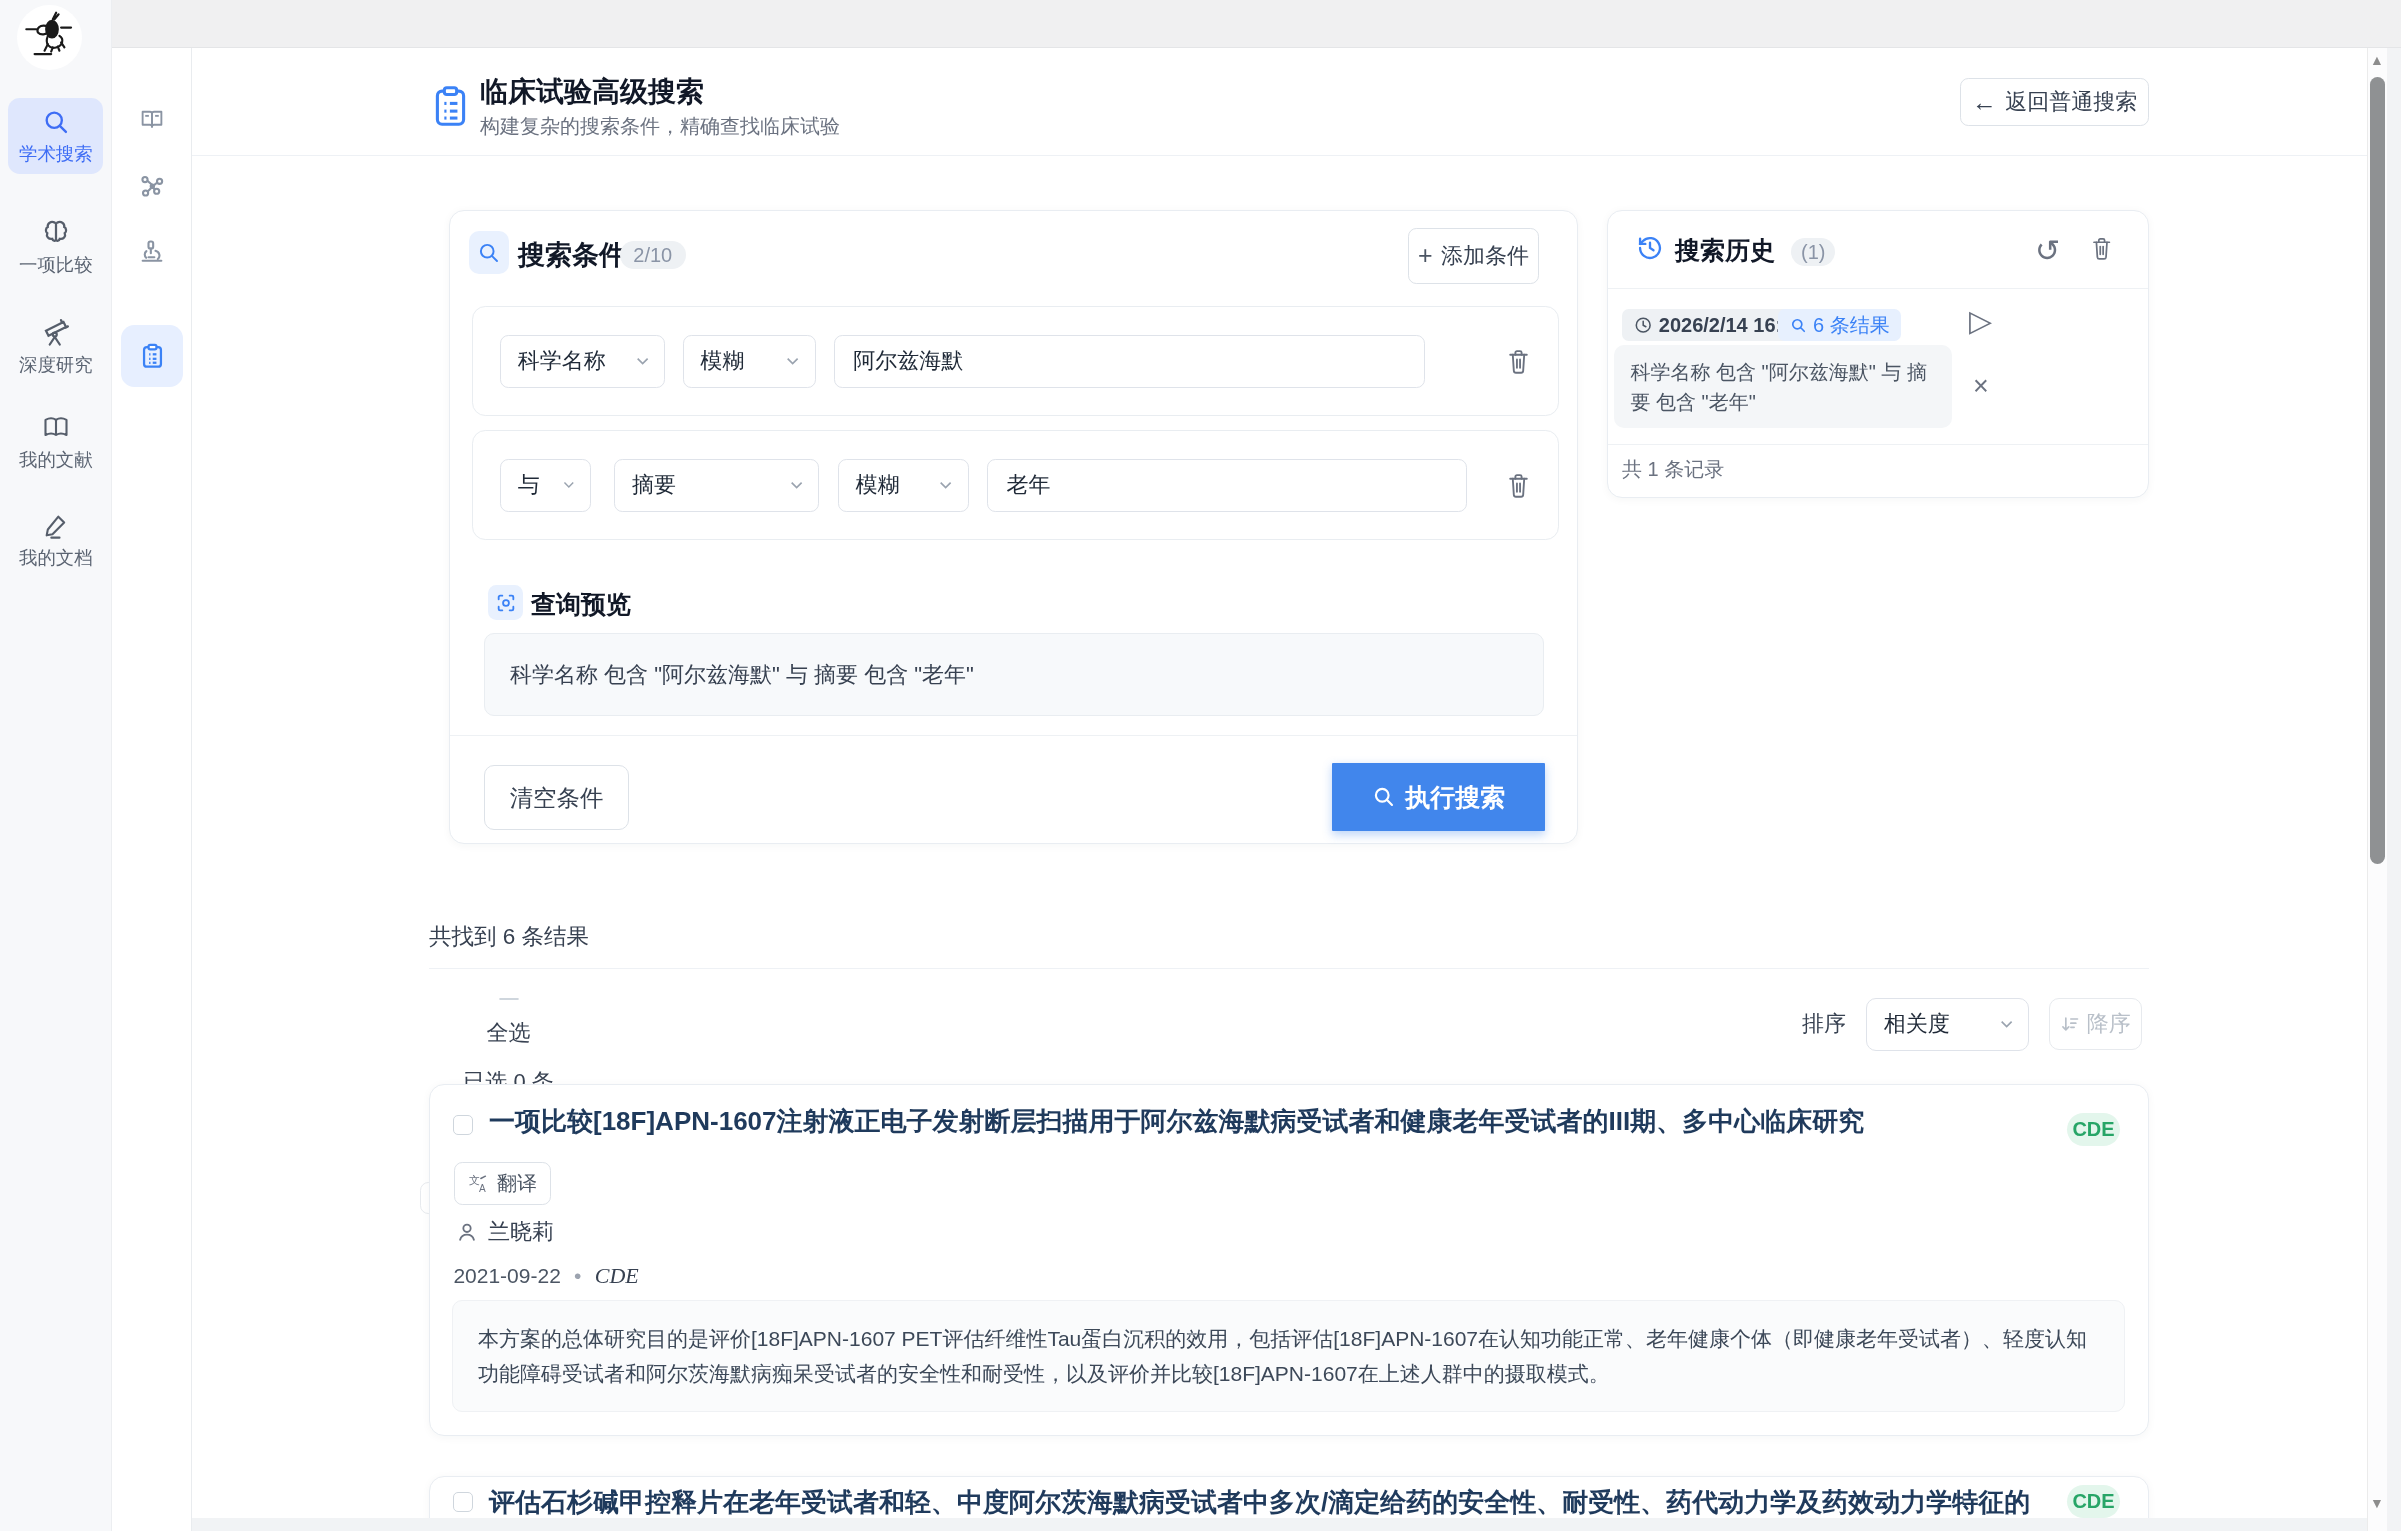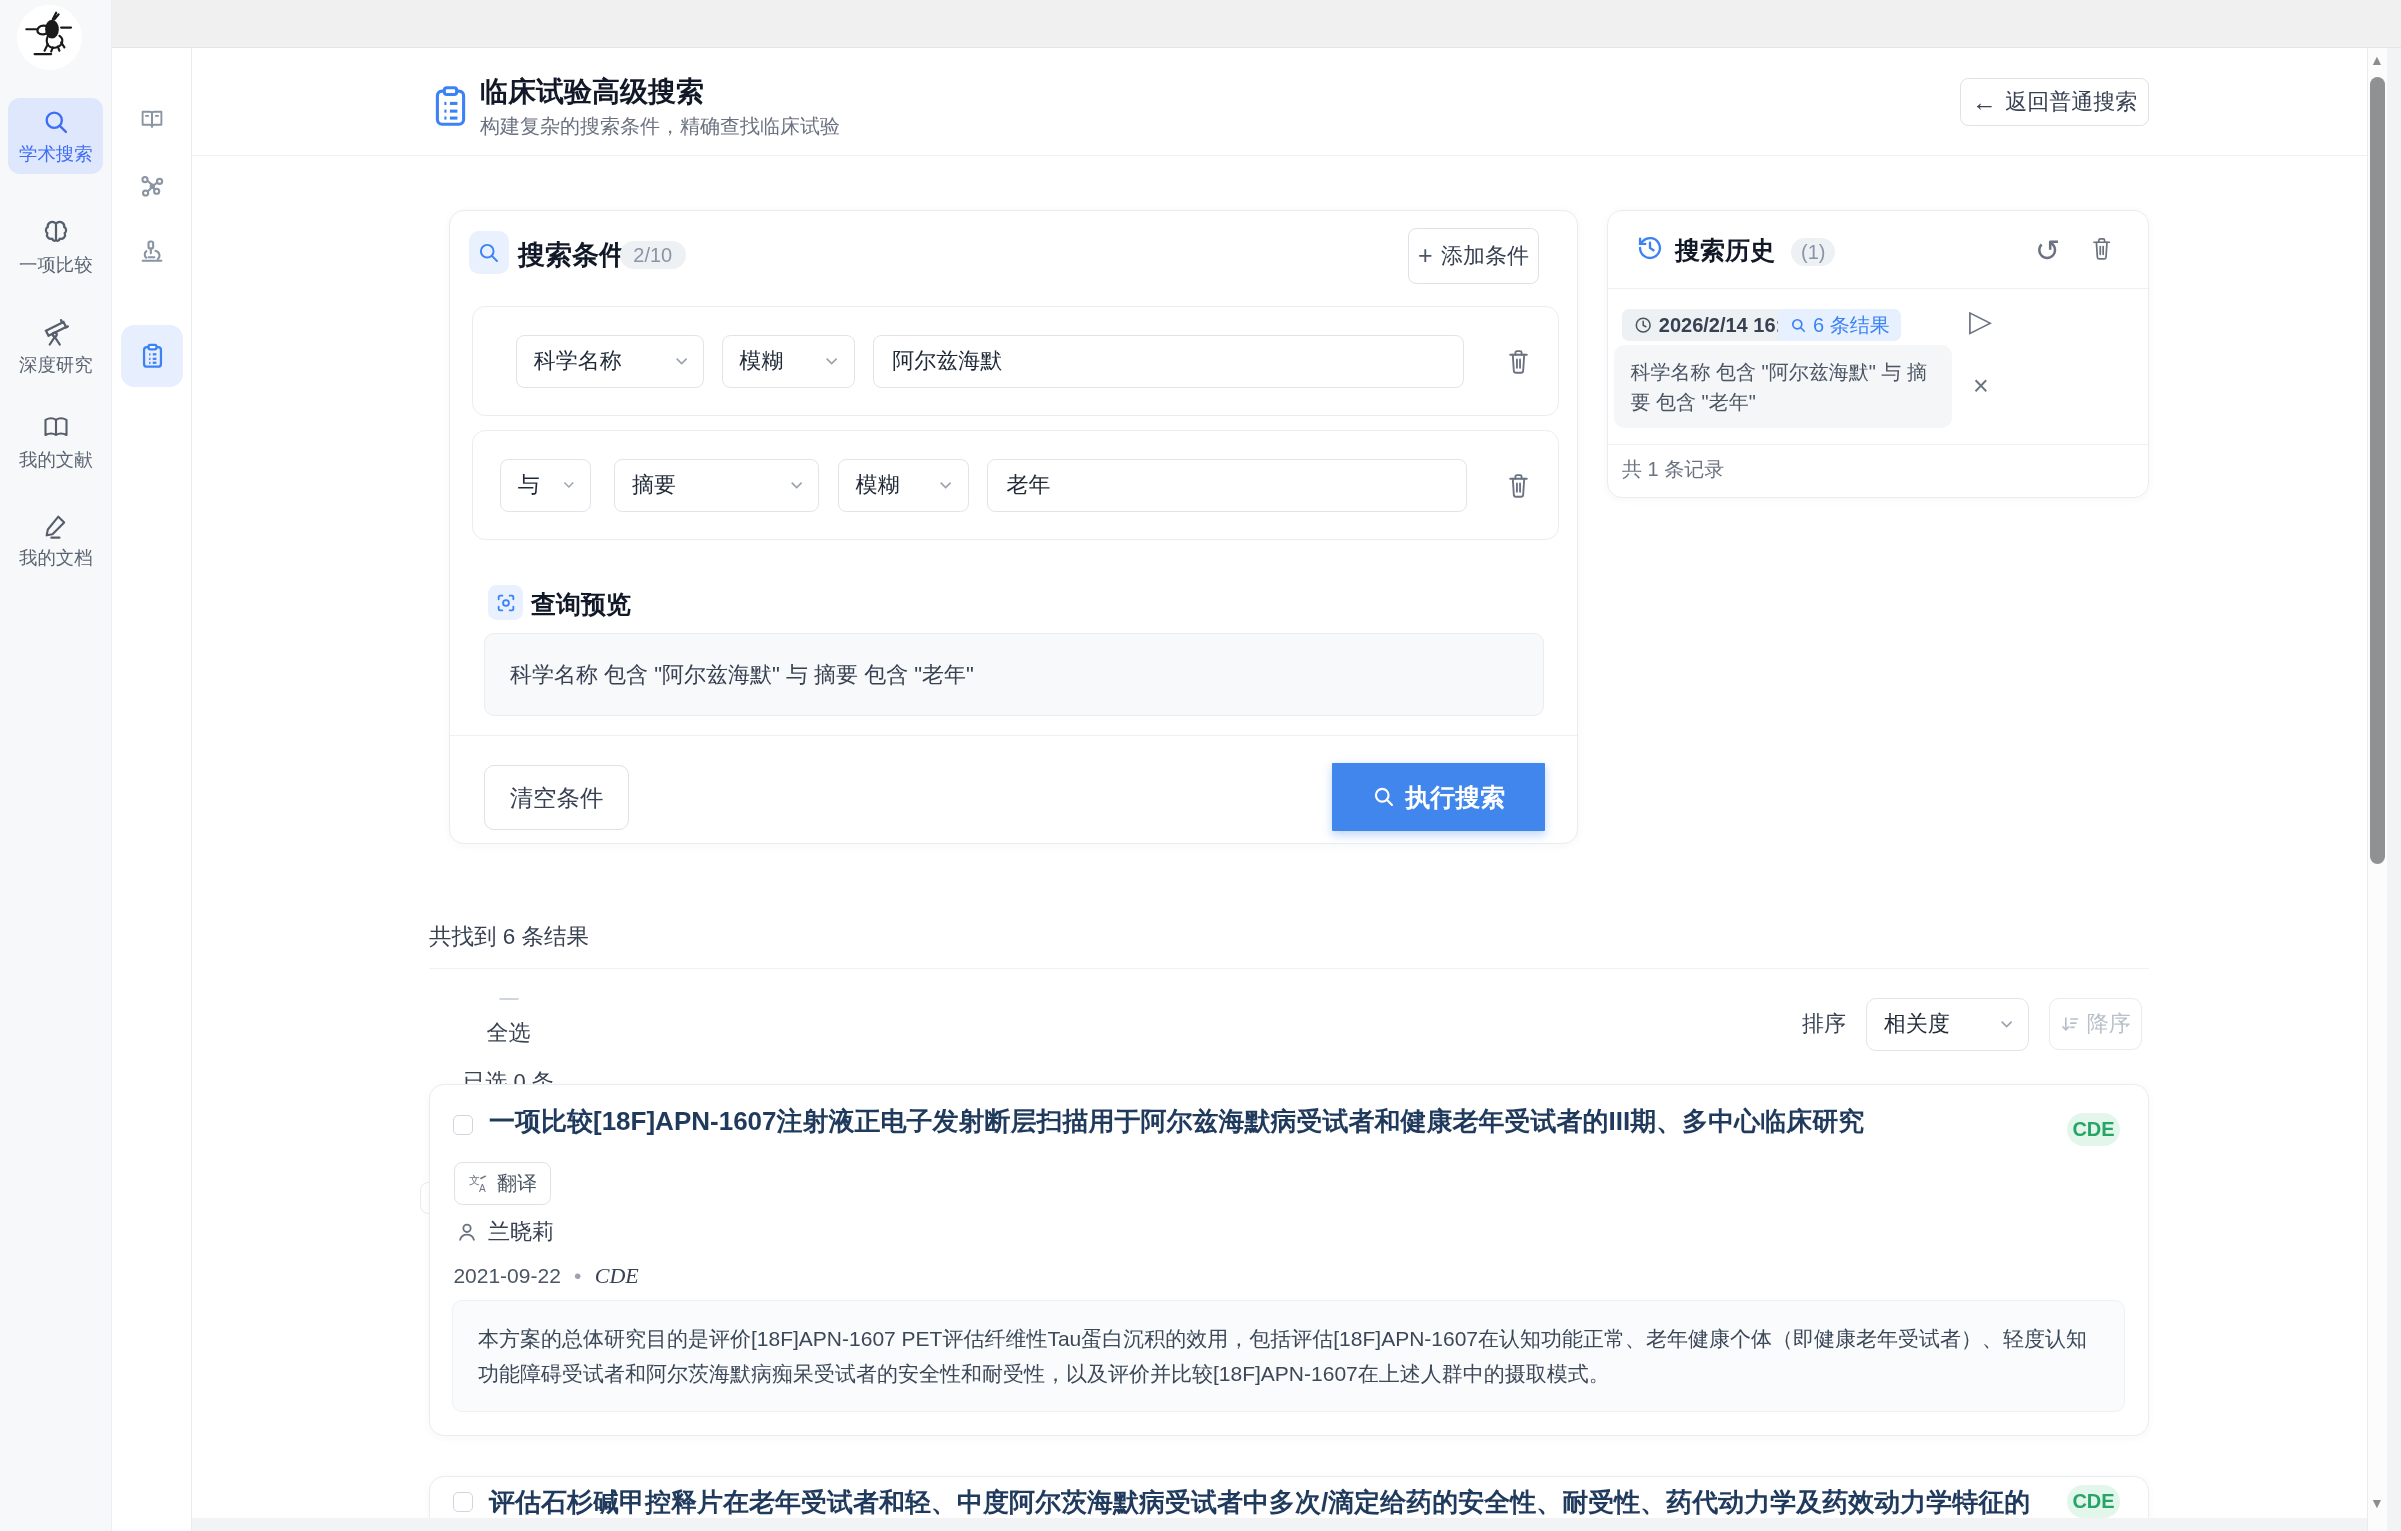--- a/index.html
+++ b/index.html
@@ -249,21 +249,21 @@
     </svg>
   </div>
   <div class="sc-title">搜索条件</div>
   <span class="pill" style="position:absolute;left:170px;top:30px;height:28px;padding:0 13.3px;">2/10</span>
   <button class="btn" style="position:absolute;left:958px;top:16.7px;width:131px;height:56px;font-size:22px;">
     <span style="font-size:25px;color:#4b5563;">+</span>
     <span>添加条件</span>
   </button>
 
   <div class="cond-row" style="top:95px;">
-    <div class="sel" style="width:188px;margin-left:16px;">
+    <div class="sel" style="width:165px;">
       <span>科学名称</span>
       <svg width="13.3" height="8.3" viewBox="0 0 16 10">
           <polyline points="2,2 8,8 14,2" fill="none" stroke="#9aa3af" stroke-width="2"></polyline>
         </svg>
     </div>
     <div class="sel" style="width:133px;margin-left:17.5px;">
       <span>模糊</span>
       <svg width="13.3" height="8.3" viewBox="0 0 16 10">
           <polyline points="2,2 8,8 14,2" fill="none" stroke="#9aa3af" stroke-width="2"></polyline>
         </svg>

